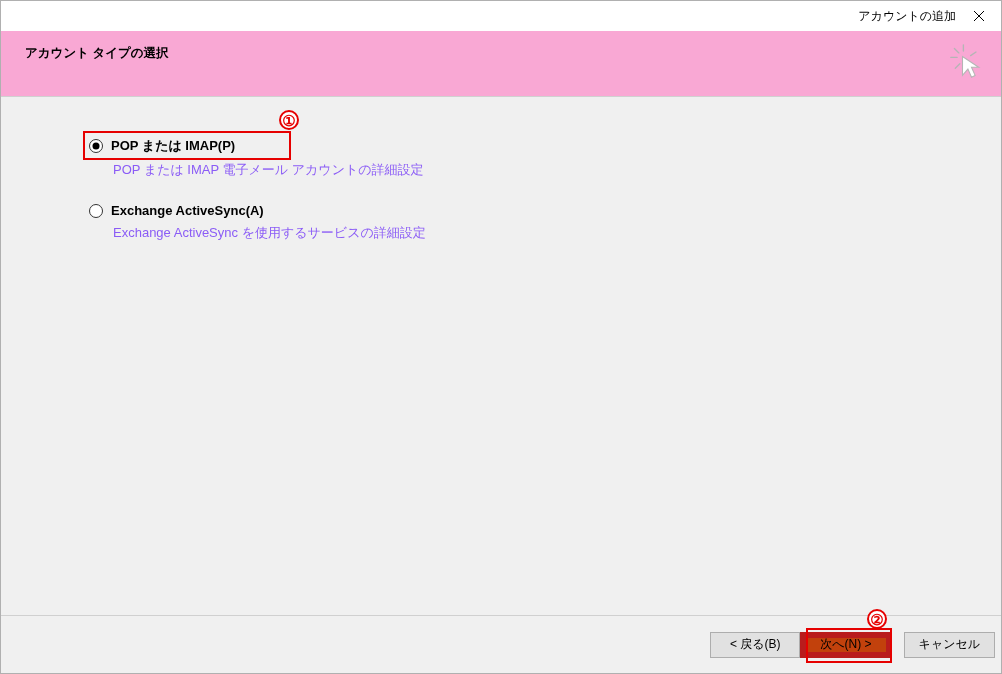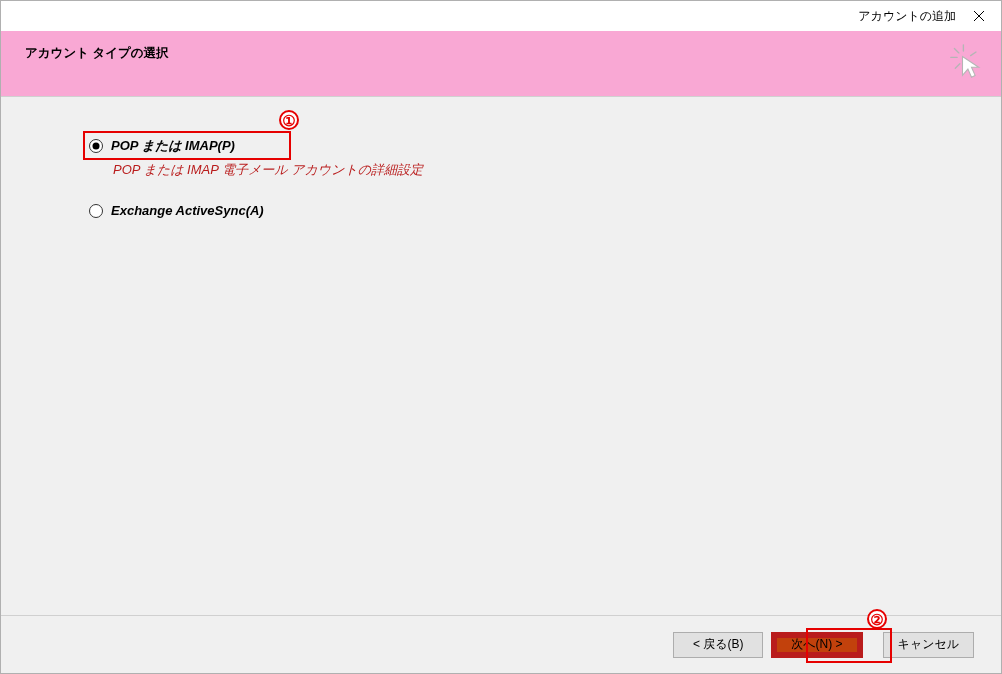--- a/index.html
+++ b/index.html
@@ -62,21 +62,20 @@
       height: 36px;
     }
     .content {
       position: absolute;
       top: 96px;
       left: 0;
       right: 0;
       bottom: 58px;
       background: #f0f0f0;
       padding-top: 40px;
-      font-style: italic;
     }
     .option-group {
       margin-left: 88px;
     }
     .option {
       margin-bottom: 24px;
     }
     .option-head {
       display: flex;
       align-items: center;
@@ -104,21 +103,21 @@
     }
     .option-label {
       font-weight: bold;
       font-size: 13px;
       color: #000;
     }
     .option-desc {
       margin-left: 24px;
       margin-top: 6px;
       font-size: 13px;
-      color: #b91c1c;
+      color: #8b5cf6;
     }
     .option.highlighted .option-head {
       position: relative;
     }
     .highlight-box-1 {
       position: absolute;
       left: 82px;
       top: 130px;
       width: 208px;
       height: 29px;
@@ -153,22 +152,22 @@
       position: absolute;
       bottom: 0;
       left: 0;
       right: 0;
       height: 58px;
       background: #f0f0f0;
       border-top: 1px solid #d0d0d0;
       display: flex;
       align-items: center;
       justify-content: flex-end;
-      padding-right: 27px;
-      gap: 8px;
+      padding-right: 6px;
+      gap: 0;
     }
     .btn {
       min-width: 90px;
       height: 26px;
       background: #e1e1e1;
       border: 1px solid #adadad;
       font-size: 12px;
       font-family: inherit;
       padding: 0 14px;
       cursor: pointer;
@@ -228,20 +227,21 @@
         <span class="radio selected"></span>
         <span class="option-label">POP または IMAP(P)</span>
       </div>
       <div class="option-desc">POP または IMAP 電子メール アカウントの詳細設定</div>
     </div>
     <div class="option">
       <div class="option-head">
         <span class="radio"></span>
         <span class="option-label">Exchange ActiveSync(A)</span>
       </div>
+      <div class="option-desc">Exchange ActiveSync を使用するサービスの詳細設定</div>
     </div>
   </div>
 </div>
 
 <div class="footer">
   <button class="btn">&lt; 戻る(B)</button>
   <button class="btn next">次へ(N) &gt;</button>
   <button class="btn cancel-gap">キャンセル</button>
 </div>
 

